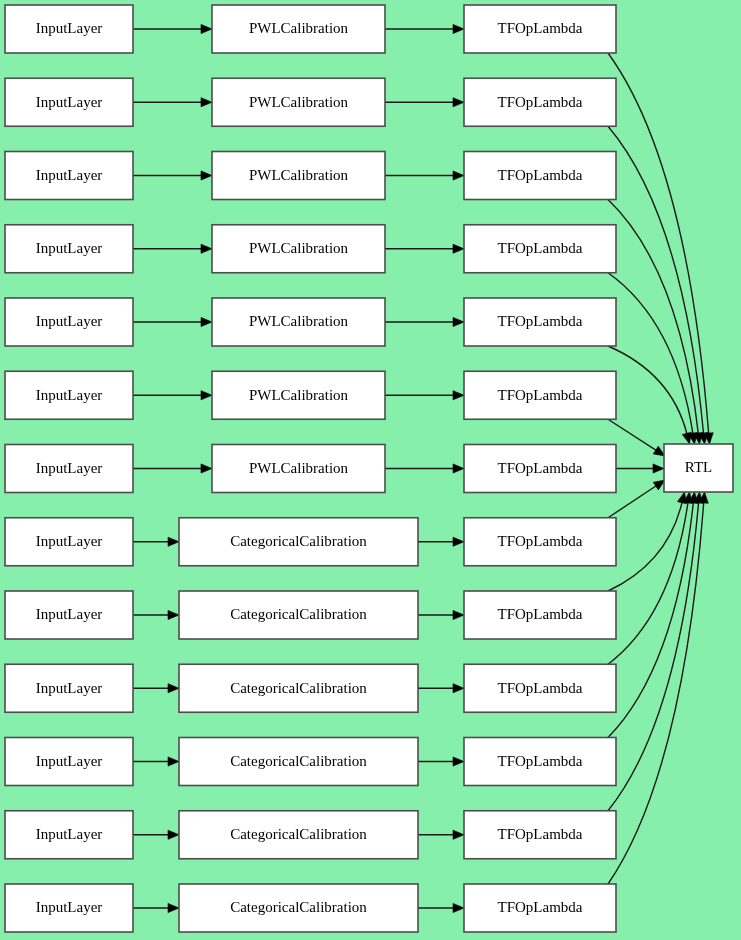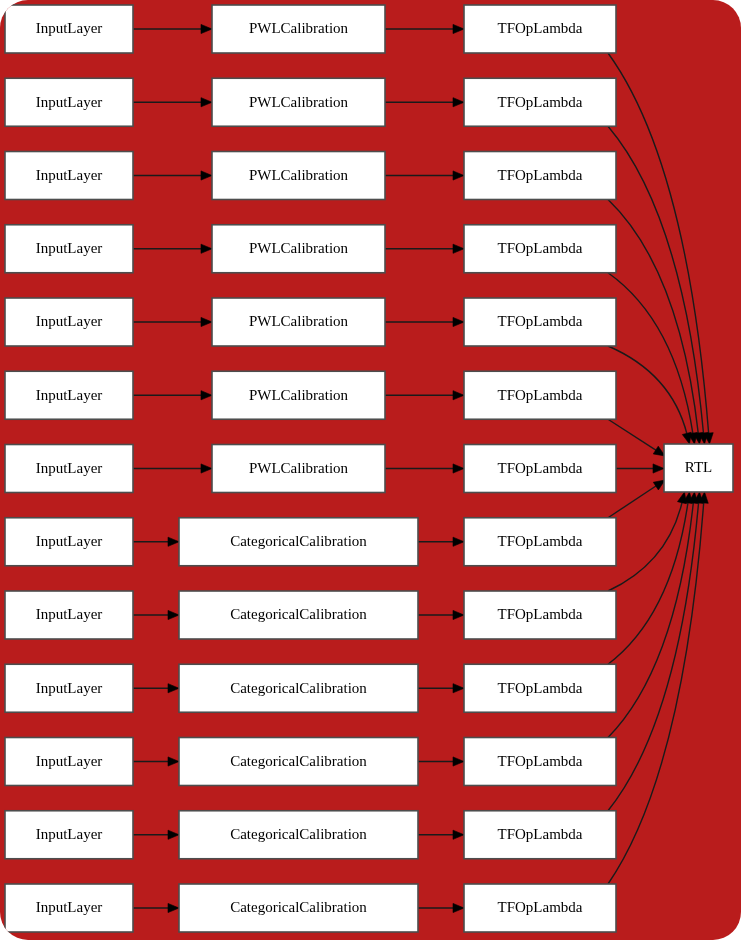--- a/index.html
+++ b/index.html
@@ -4,24 +4,23 @@
 <style>
   html, body {
     margin: 0;
     padding: 0;
     background: #ffffff;
   }
   #diagram-root {
     position: relative;
     width: 741px;
     height: 940px;
-    background: #b91c1c;
+    background: #86efac;
     font-family: "Liberation Serif", "DejaVu Serif", serif;
     overflow: hidden;
-    border-radius: 28px;
   }
   #graph-svg {
     position: absolute;
     top: 0;
     left: 0;
     width: 741px;
     height: 940px;
   }
   .node-box {
     fill: #ffffff;

